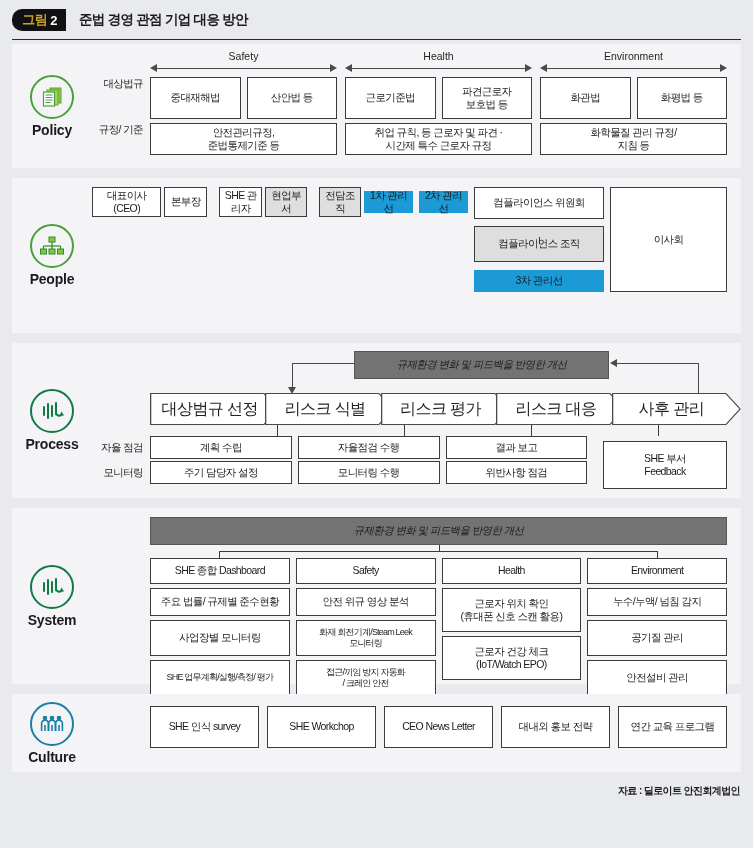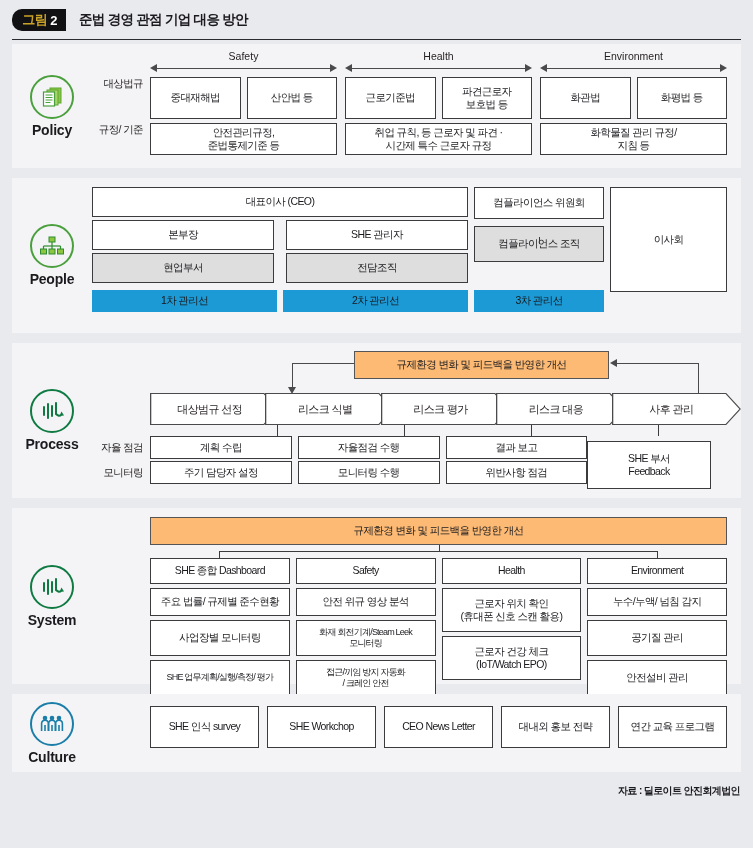--- a/index.html
+++ b/index.html
@@ -101,21 +101,21 @@
     padding: 2px 3px;
     color: #1b1b1f;
   }
   .box.gray { background: #dedede; }
   .box.blue {
     background: #1c9ad6;
     border-color: #1c9ad6;
     color: #17181a;
     font-weight: normal;
   }
-  .box.lightgray-hdr { background: #fdba74; border-color: #555; }
+  .box.lightgray-hdr { background: #737373; border-color: #555; font-style: italic; }
 
   
   .policy-body { padding-top: 6px; }
   .pol-headers { display: flex; margin-left: 58px; gap: 8px; }
   .pol-hgroup { flex: 1; }
   .pol-hgroup .cat { text-align: center; font-size: 10.5px; margin-bottom: 1px; }
   .arrowline {
     position: relative; height: 10px;
   }
   .arrowline::before {
@@ -141,21 +141,21 @@
   }
   .pol-groups { flex: 1; display: flex; gap: 8px; }
   .pol-group { flex: 1; display: flex; gap: 6px; }
   .pol-group .box { flex: 1; }
   .pol-row.r1 .box { height: 42px; }
   .pol-row.r2 .box { height: 32px; }
 
   
   .people-body { padding: 9px 14px 9px 0; }
   .pp-grid { display: flex; gap: 6px; }
-  .pp-left { flex: 0 0 376px; display: flex; flex-direction: column; gap: 3px; }
+  .pp-left { flex: 0 0 376px; display: flex; flex-direction: row; gap: 3px; }
   .pp-ceo { height: 30px; }
   .pp-two { display: flex; gap: 12px; border-radius: 10px; }
   .pp-two > .box { flex: 1; height: 30px; }
   .pp-blue { display: flex; gap: 6px; margin-top: 4px; }
   .pp-blue > .box { flex: 1; height: 22px; }
   .pp-mid { flex: 0 0 130px; display: flex; flex-direction: column; gap: 0; position: relative; }
   .pp-mid .box.c1 { height: 32px; }
   .pp-mid .box.c2 { height: 36px; margin-top: 7px; }
   .pp-mid .connector {
     position: absolute; left: 50%; top: 50px; width: 1px; height: 7px;
@@ -207,41 +207,41 @@
   .chev {
     flex: 1;
     height: 32px;
     position: relative;
     margin-right: -14px;
   }
   .chev svg { position: absolute; inset: 0; width: 100%; height: 100%; }
   .chev .lbl {
     position: absolute; inset: 0;
     display: flex; align-items: center; justify-content: center;
-    font-size: 11px; letter-spacing: -0.6px;
+    font-size: 16px; letter-spacing: -0.6px;
     padding-right: 10px;
   }
 
   .proc-connectors { position: relative; height: 11px; margin-left: 58px; }
   .proc-connectors i {
     position: absolute; top: 0; width: 1px; height: 11px; background: #3b3b3e;
   }
 
   .proc-rows { margin-top: 0; }
   .proc-row { display: flex; align-items: stretch; margin-bottom: 2px; }
   .proc-rowlabel {
     width: 58px; flex: 0 0 58px;
     display: flex; align-items: center; justify-content: flex-end;
     padding-right: 7px; font-size: 10.5px; letter-spacing: -0.6px;
   }
   .proc-cells { flex: 1; display: flex; gap: 6px; }
   .proc-cells .box { flex: 1; height: 23px; }
   .proc-cells .spacer { flex: 1; }
   .proc-she {
-    position: absolute; right: 30px; bottom: 9px;
+    position: absolute; right: 14px; bottom: 9px;
     width: 124px; height: 48px;
   }
 
   
   .sys-body { padding: 9px 14px 9px 0; }
   .sys-improve-wrap { margin-left: 58px; }
   .sys-improve { height: 28px; }
   .sys-tree { position: relative; height: 13px; margin-left: 58px; }
   .sys-tree .vtop { position: absolute; left: 50%; top: 0; width: 1px; height: 6px; background: #3b3b3e; }
   .sys-tree .hbar { position: absolute; top: 6px; height: 1px; background: #3b3b3e; }

